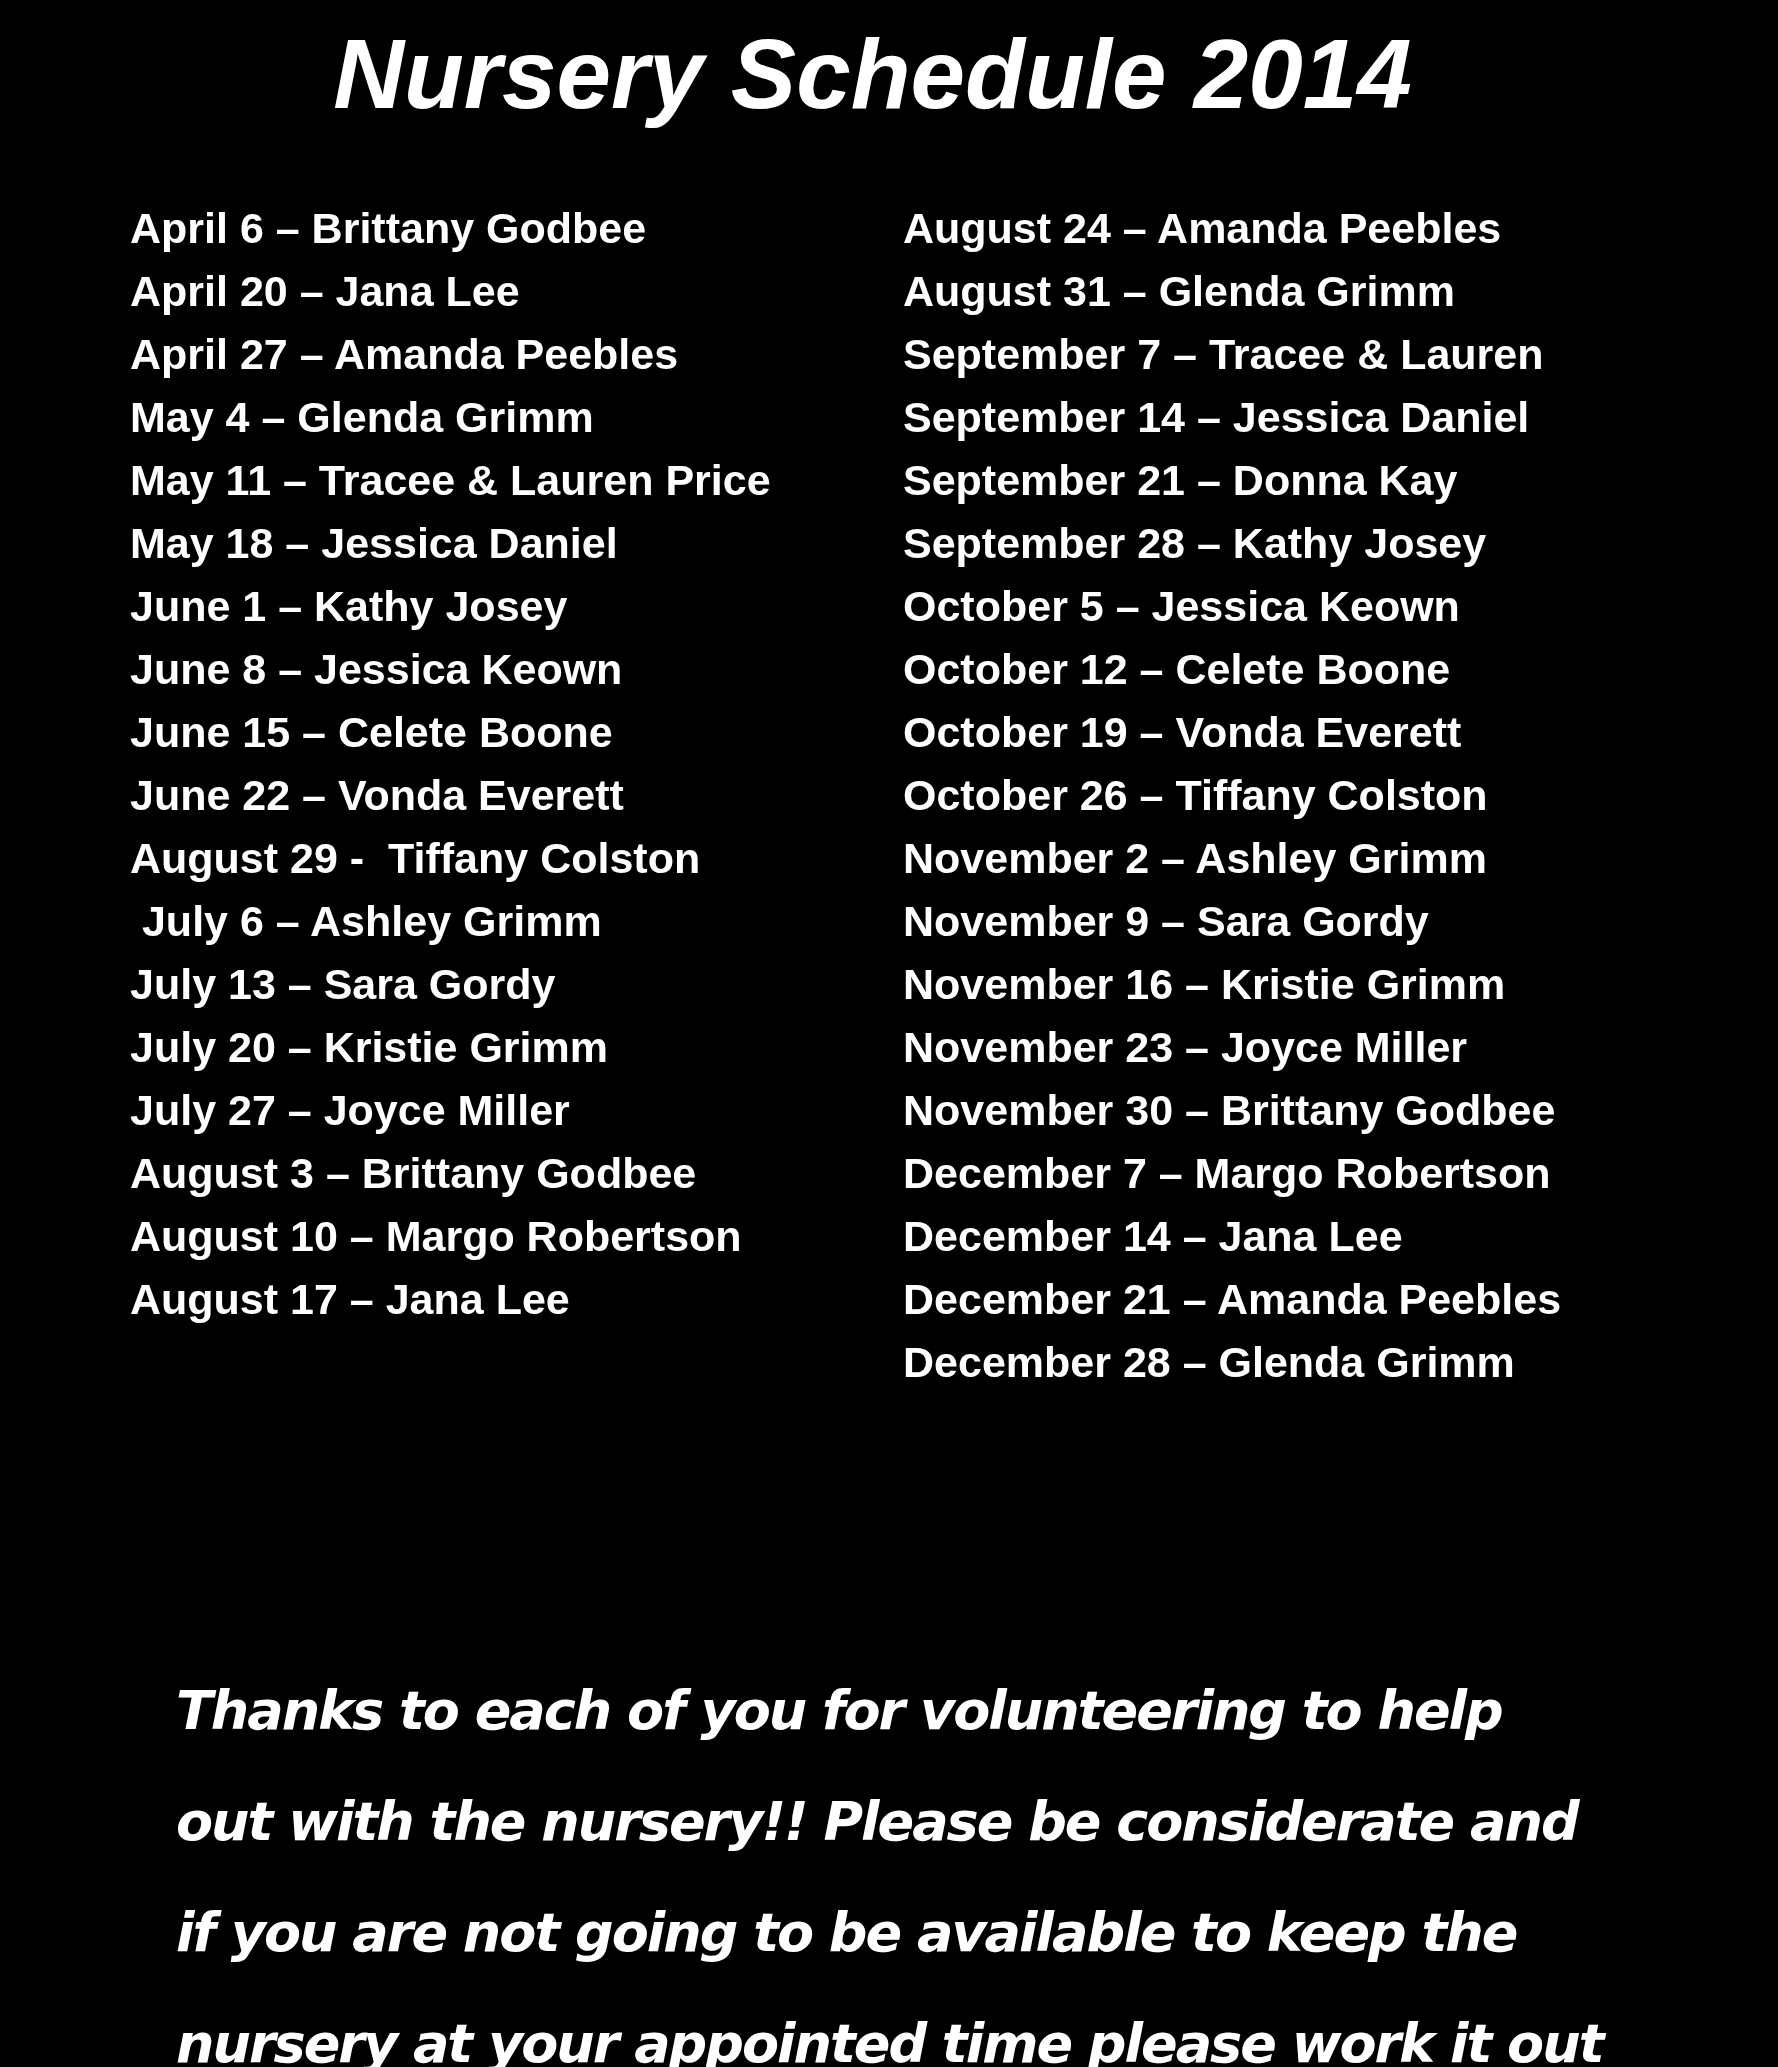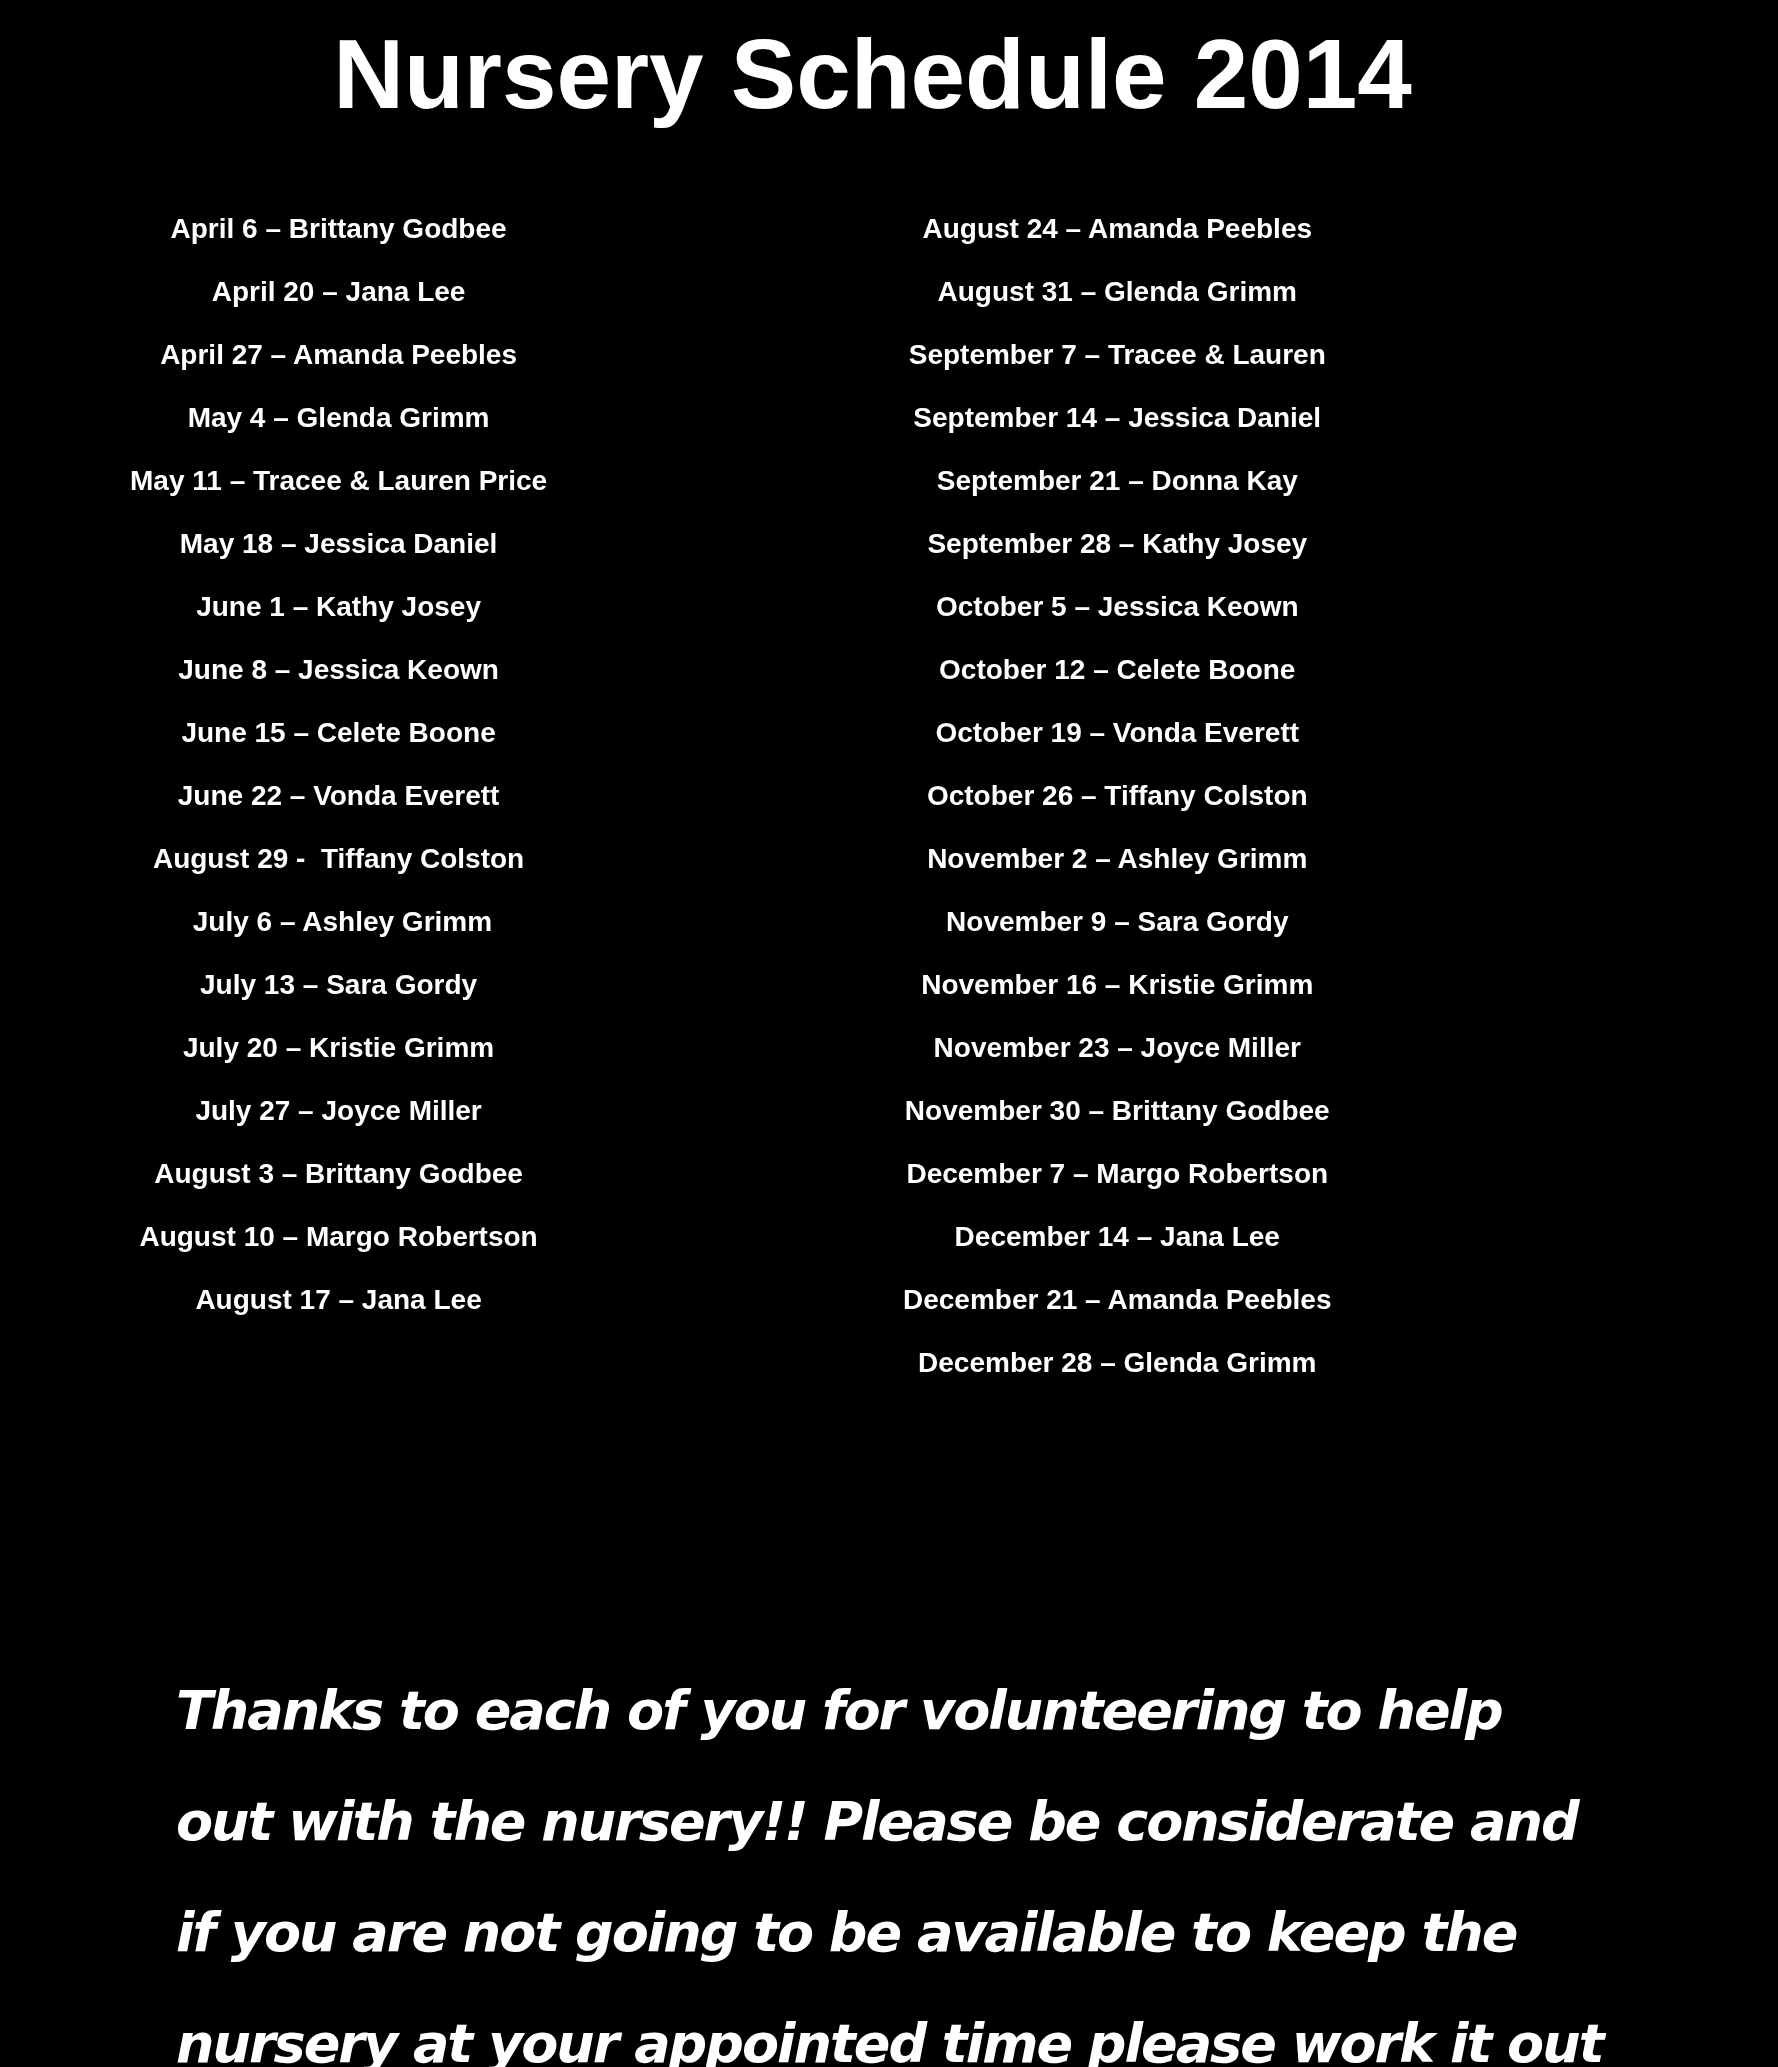--- a/index.html
+++ b/index.html
@@ -17,37 +17,37 @@
     font-family: "Liberation Sans", sans-serif;
   }
   .title {
     position: absolute;
     top: 22.5px;
     left: 0;
     right: 0;
     margin: 0;
     padding-right: 34px;
     text-align: center;
+    font-style: italic;
     font-weight: bold;
     font-size: 98px;
     line-height: 103px;
     white-space: pre;
   }
   .col {
     position: absolute;
     top: 197px;
   }
   .col-left  { left: 130px; }
   .col-right { left: 903px; }
   .row {
     font-weight: bold;
-    font-size: 28px;
+    font-size: 43px;
     line-height: 63px;
     white-space: pre;
-    text-align: center;
   }
   .footer {
     position: absolute;
     left: 176px;
     top: 1635px;
     width: 1470px;
     font-family: "DejaVu Sans", sans-serif;
     font-style: italic;
     font-weight: bold;
     font-size: 54px;

